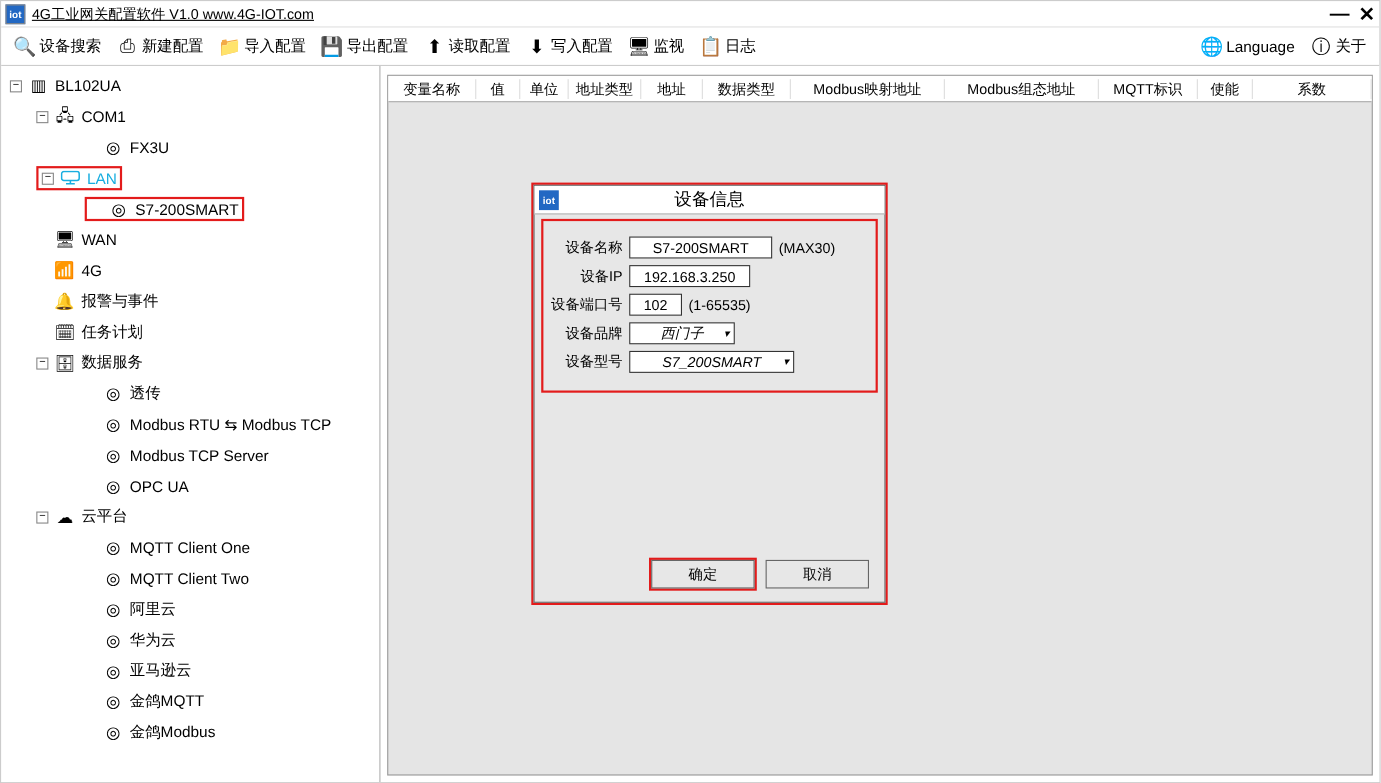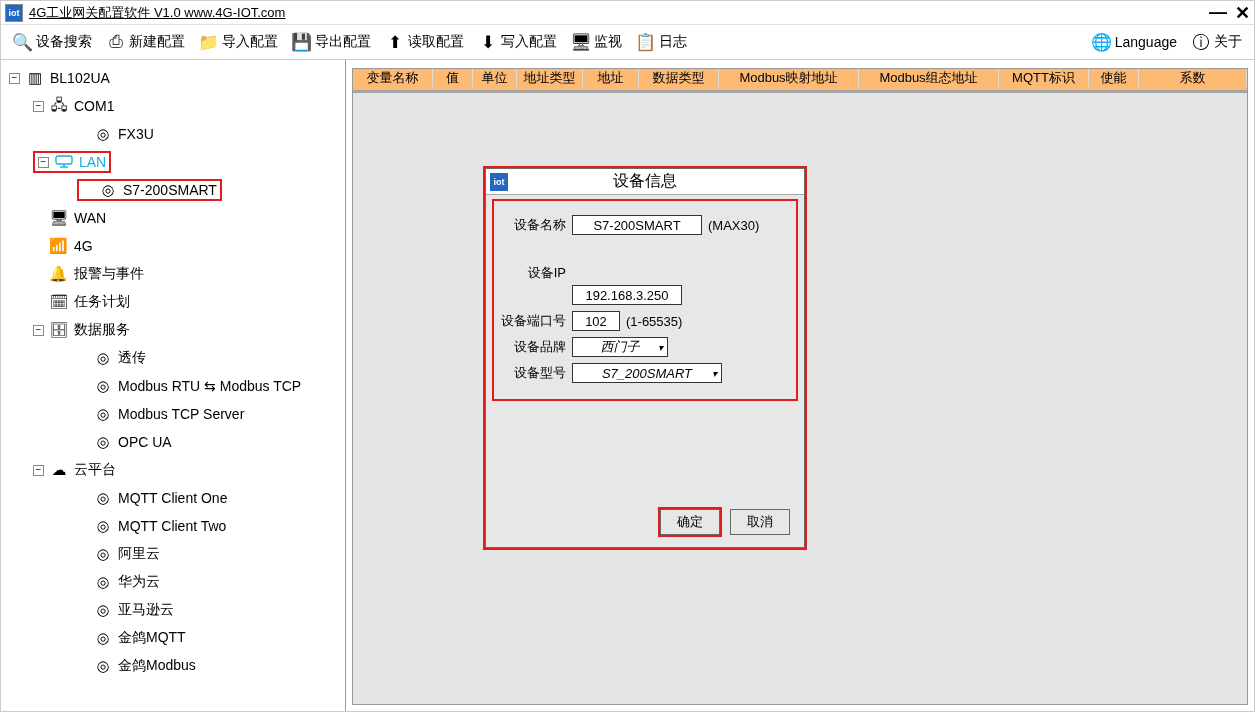--- a/index.html
+++ b/index.html
@@ -19,34 +19,34 @@
 .tree-row.d1 { padding-left: 32px; }
 .tree-row.d2 { padding-left: 76px; }
 .exp { width: 11px; height: 11px; border: 1px solid #888; display: inline-flex; align-items: center; justify-content: center; font-size: 10px; line-height: 1; margin-right: 4px; background: #fff; }
 .noexp { width: 15px; display: inline-block; }
 .node-icon { width: 22px; height: 18px; display: inline-flex; align-items: center; justify-content: center; margin-right: 4px; font-size: 15px; }
 .node-label { font-size: 14px; }
 .lan-hl { color: #18aee0; }
 .hl-box { border: 2px solid #e31b1b; padding: 0 3px; }
 .content-pane { flex: 1; padding: 8px 6px 6px 6px; background: #fff; position: relative; }
 .table-area { border: 1px solid #999; height: 100%; background: #e5e5e5; position: relative; }
-.table-head { display: flex; background: #fdba74; border-bottom: 3px solid #a3a3a3; height: 24px; align-items: flex-start; font-size: 13px; }
+.table-head { display: flex; background: #ffffff; border-bottom: 1px solid #a3a3a3; height: 24px; align-items: center; font-size: 13px; }
 .th { border-right: 1px solid #ddd; display: flex; align-items: center; justify-content: center; padding: 0 4px; }
 .dialog { position: absolute; left: 485px; top: 168px; width: 320px; height: 380px; background: #e7e7e7; border: 1px solid #6a6a6a; box-shadow: 0 0 0 2px #e31b1b; }
 .dlg-title { height: 26px; background: #fff; border-bottom: 1px solid #aaa; display: flex; align-items: center; justify-content: center; font-size: 16px; position: relative; }
 .dlg-title .logo { position: absolute; left: 4px; width: 18px; height: 18px; background: #2268c3; display: inline-flex; align-items: center; justify-content: center; color: #fff; font-size: 9px; font-weight: bold; }
 .dlg-form { border: 2px solid #e31b1b; margin: 4px 6px 0 6px; padding: 8px 16px 10px 6px; }
 .form-row { display: flex; align-items: center; margin: 6px 0; font-size: 13px; }
 .form-row .lbl { width: 66px; text-align: right; margin-right: 6px; }
 .form-row input[type=text] { height: 20px; border: 1px solid #333; padding: 0 6px; background: #fff; text-align: center; font-size: 13px; }
 .form-row .hint { margin-left: 6px; font-size: 13px; }
 .sel { height: 20px; border: 1px solid #333; background: #fff; display: inline-flex; align-items: center; justify-content: center; position: relative; font-size: 13px; font-style: italic; }
 .sel .car { position: absolute; right: 4px; font-size: 10px; }
 .dlg-btns { position: absolute; bottom: 12px; right: 14px; display: flex; gap: 10px; }
-.dlg-btn { width: 60px; height: 26px; border: 1px solid #666; background: #e7e7e7; display: inline-flex; align-items: center; justify-content: center; font-size: 13px; cursor: pointer; }
+.dlg-btn { width: 94px; height: 26px; border: 1px solid #666; background: #e7e7e7; display: inline-flex; align-items: center; justify-content: center; font-size: 13px; cursor: pointer; }
 .dlg-btn.ok { box-shadow: 0 0 0 2px #e31b1b; }
 svg { display: block; }
 </style>
 </head>
 <body>
 
 <div class="titlebar">
   <span class="logo">iot</span>
   <span class="title">4G工业网关配置软件 V1.0 www.4G-IOT.com</span>
   <div class="winctrl">
@@ -256,21 +256,21 @@
     <span>设备信息</span>
   </div>
   <div class="dlg-form">
     <div class="form-row">
       <span class="lbl">设备名称</span>
       <input type="text" style="width: 130px;" value="S7-200SMART">
       <span class="hint">(MAX30)</span>
     </div>
     <div class="form-row">
       <span class="lbl">设备IP</span>
-      <input type="text" style="width: 110px; margin-top: 44px;" value="192.168.3.250">
+      <input type="text" style="width: 110px;" value="192.168.3.250">
     </div>
     <div class="form-row">
       <span class="lbl">设备端口号</span>
       <input type="text" style="width: 48px;" value="102">
       <span class="hint">(1-65535)</span>
     </div>
     <div class="form-row">
       <span class="lbl">设备品牌</span>
       <span class="sel" style="width:96px">
           <span>西门子</span>

